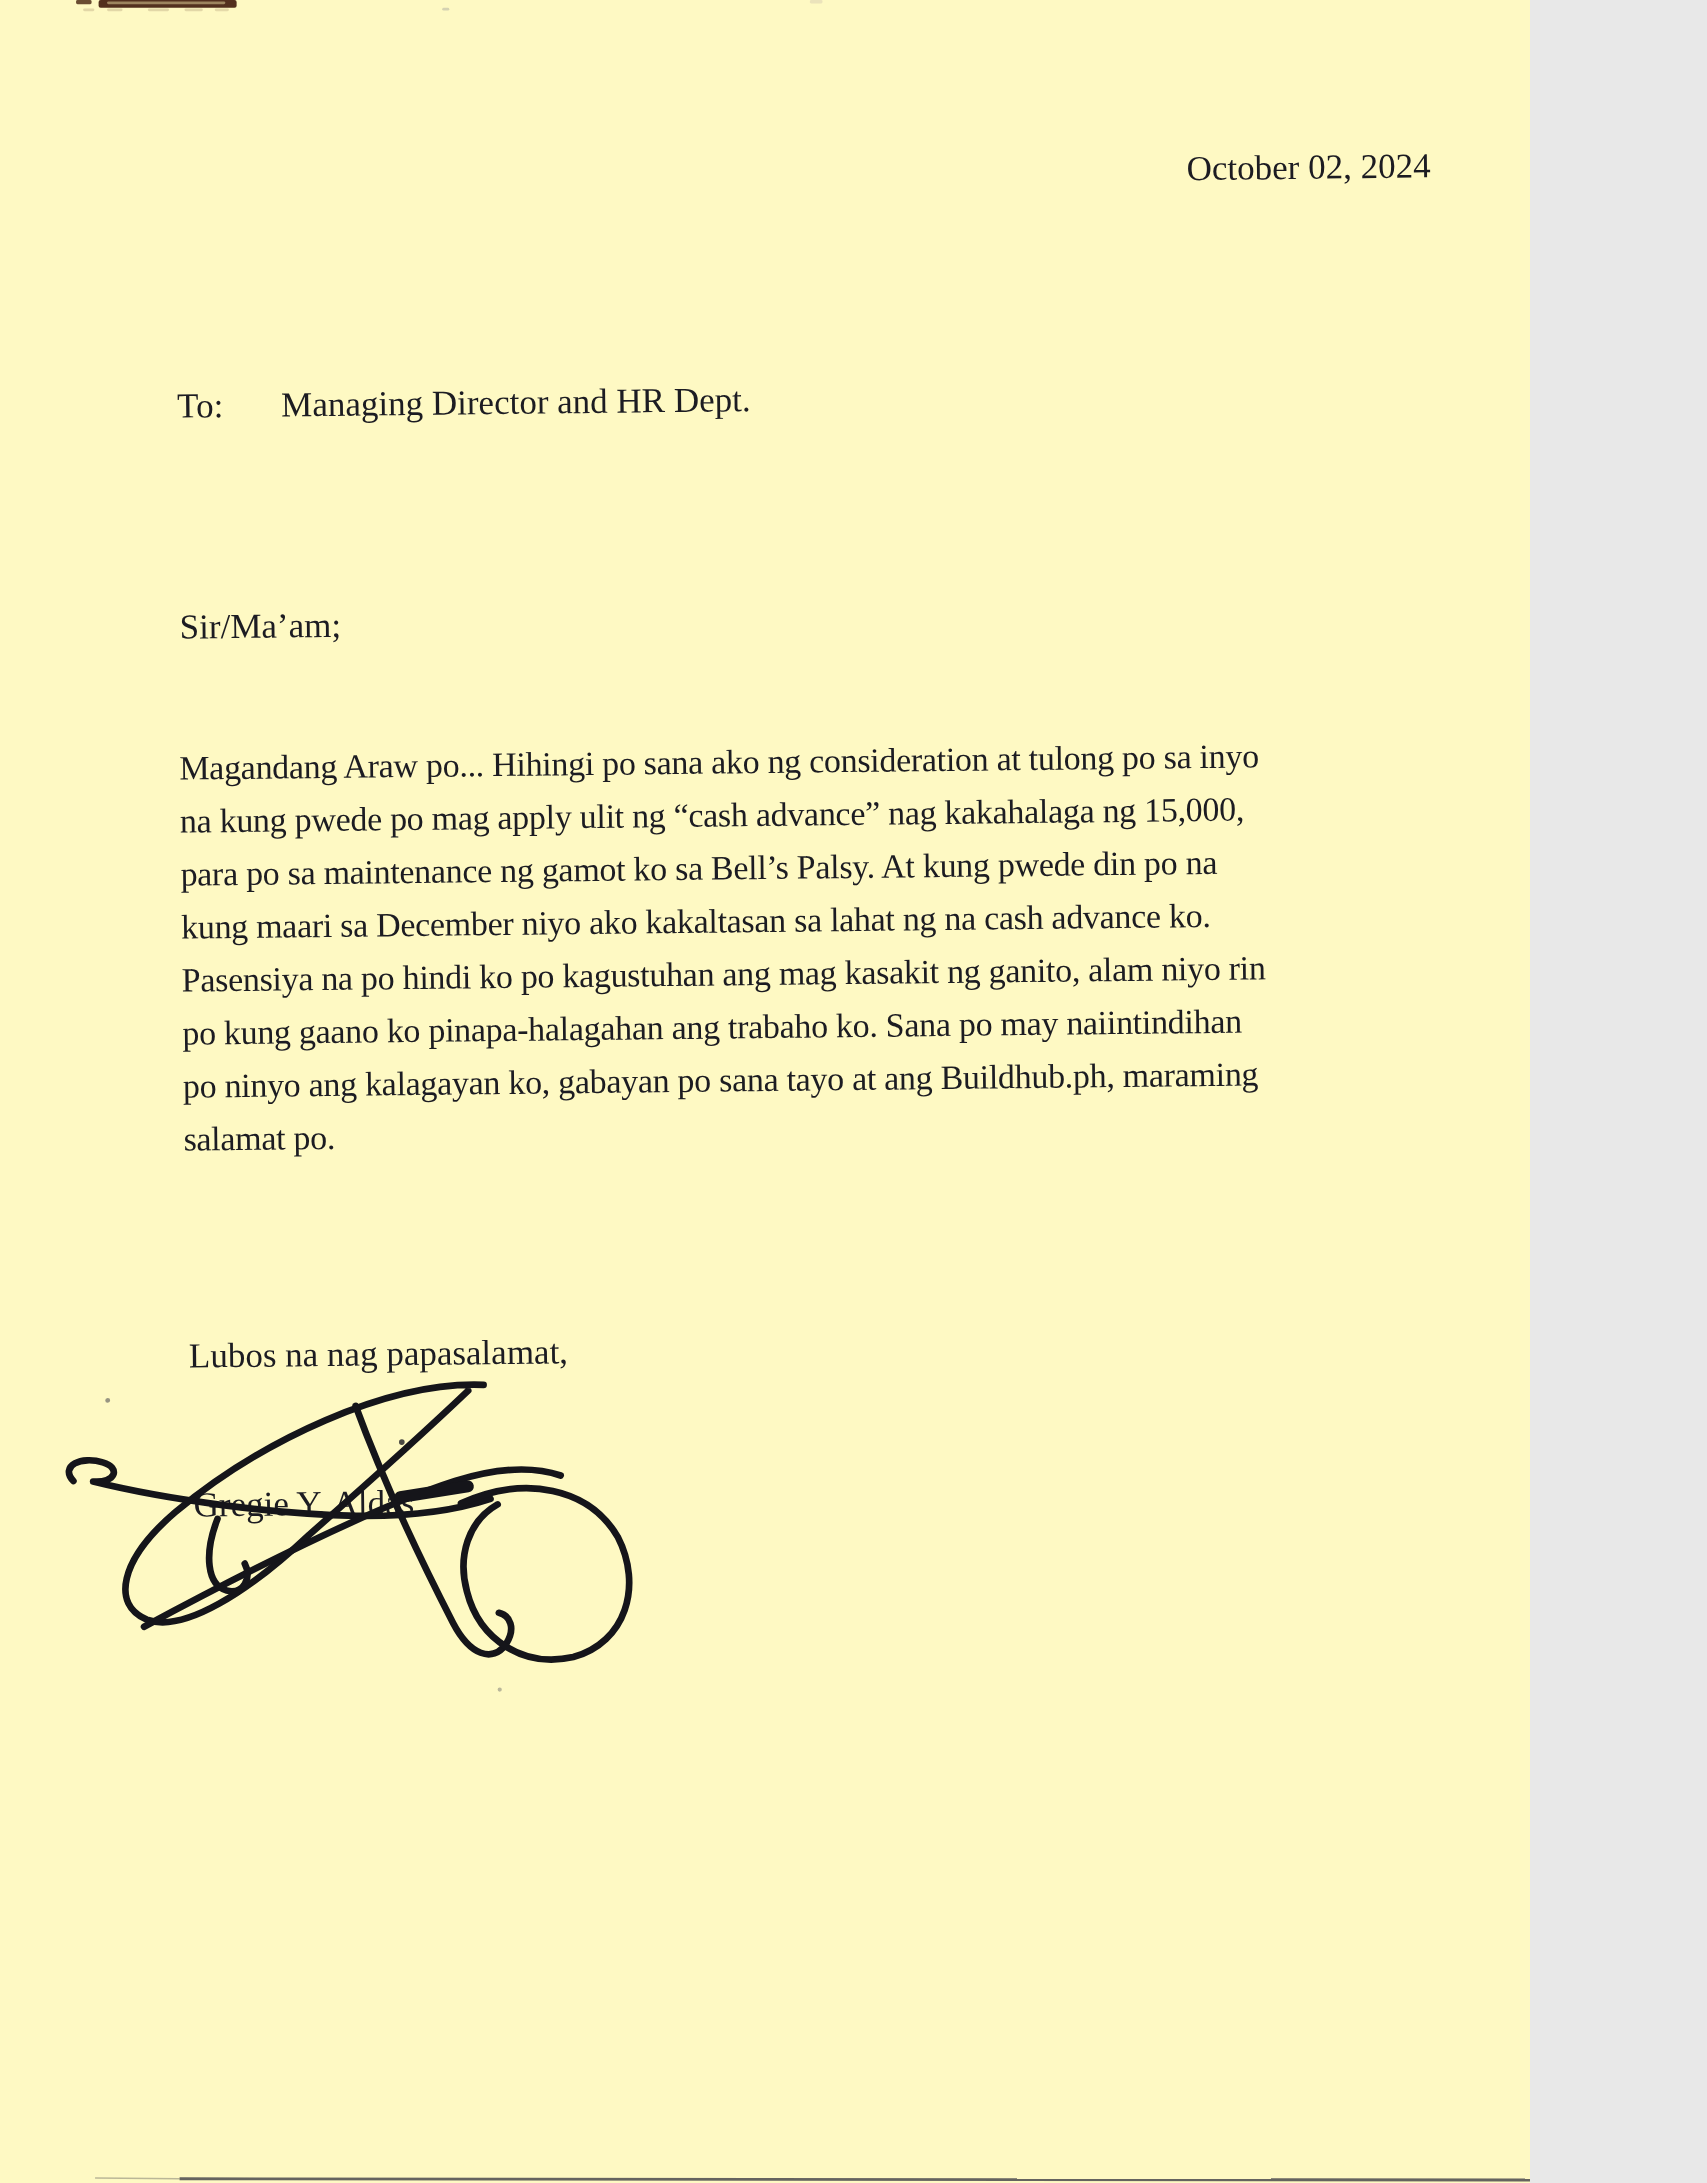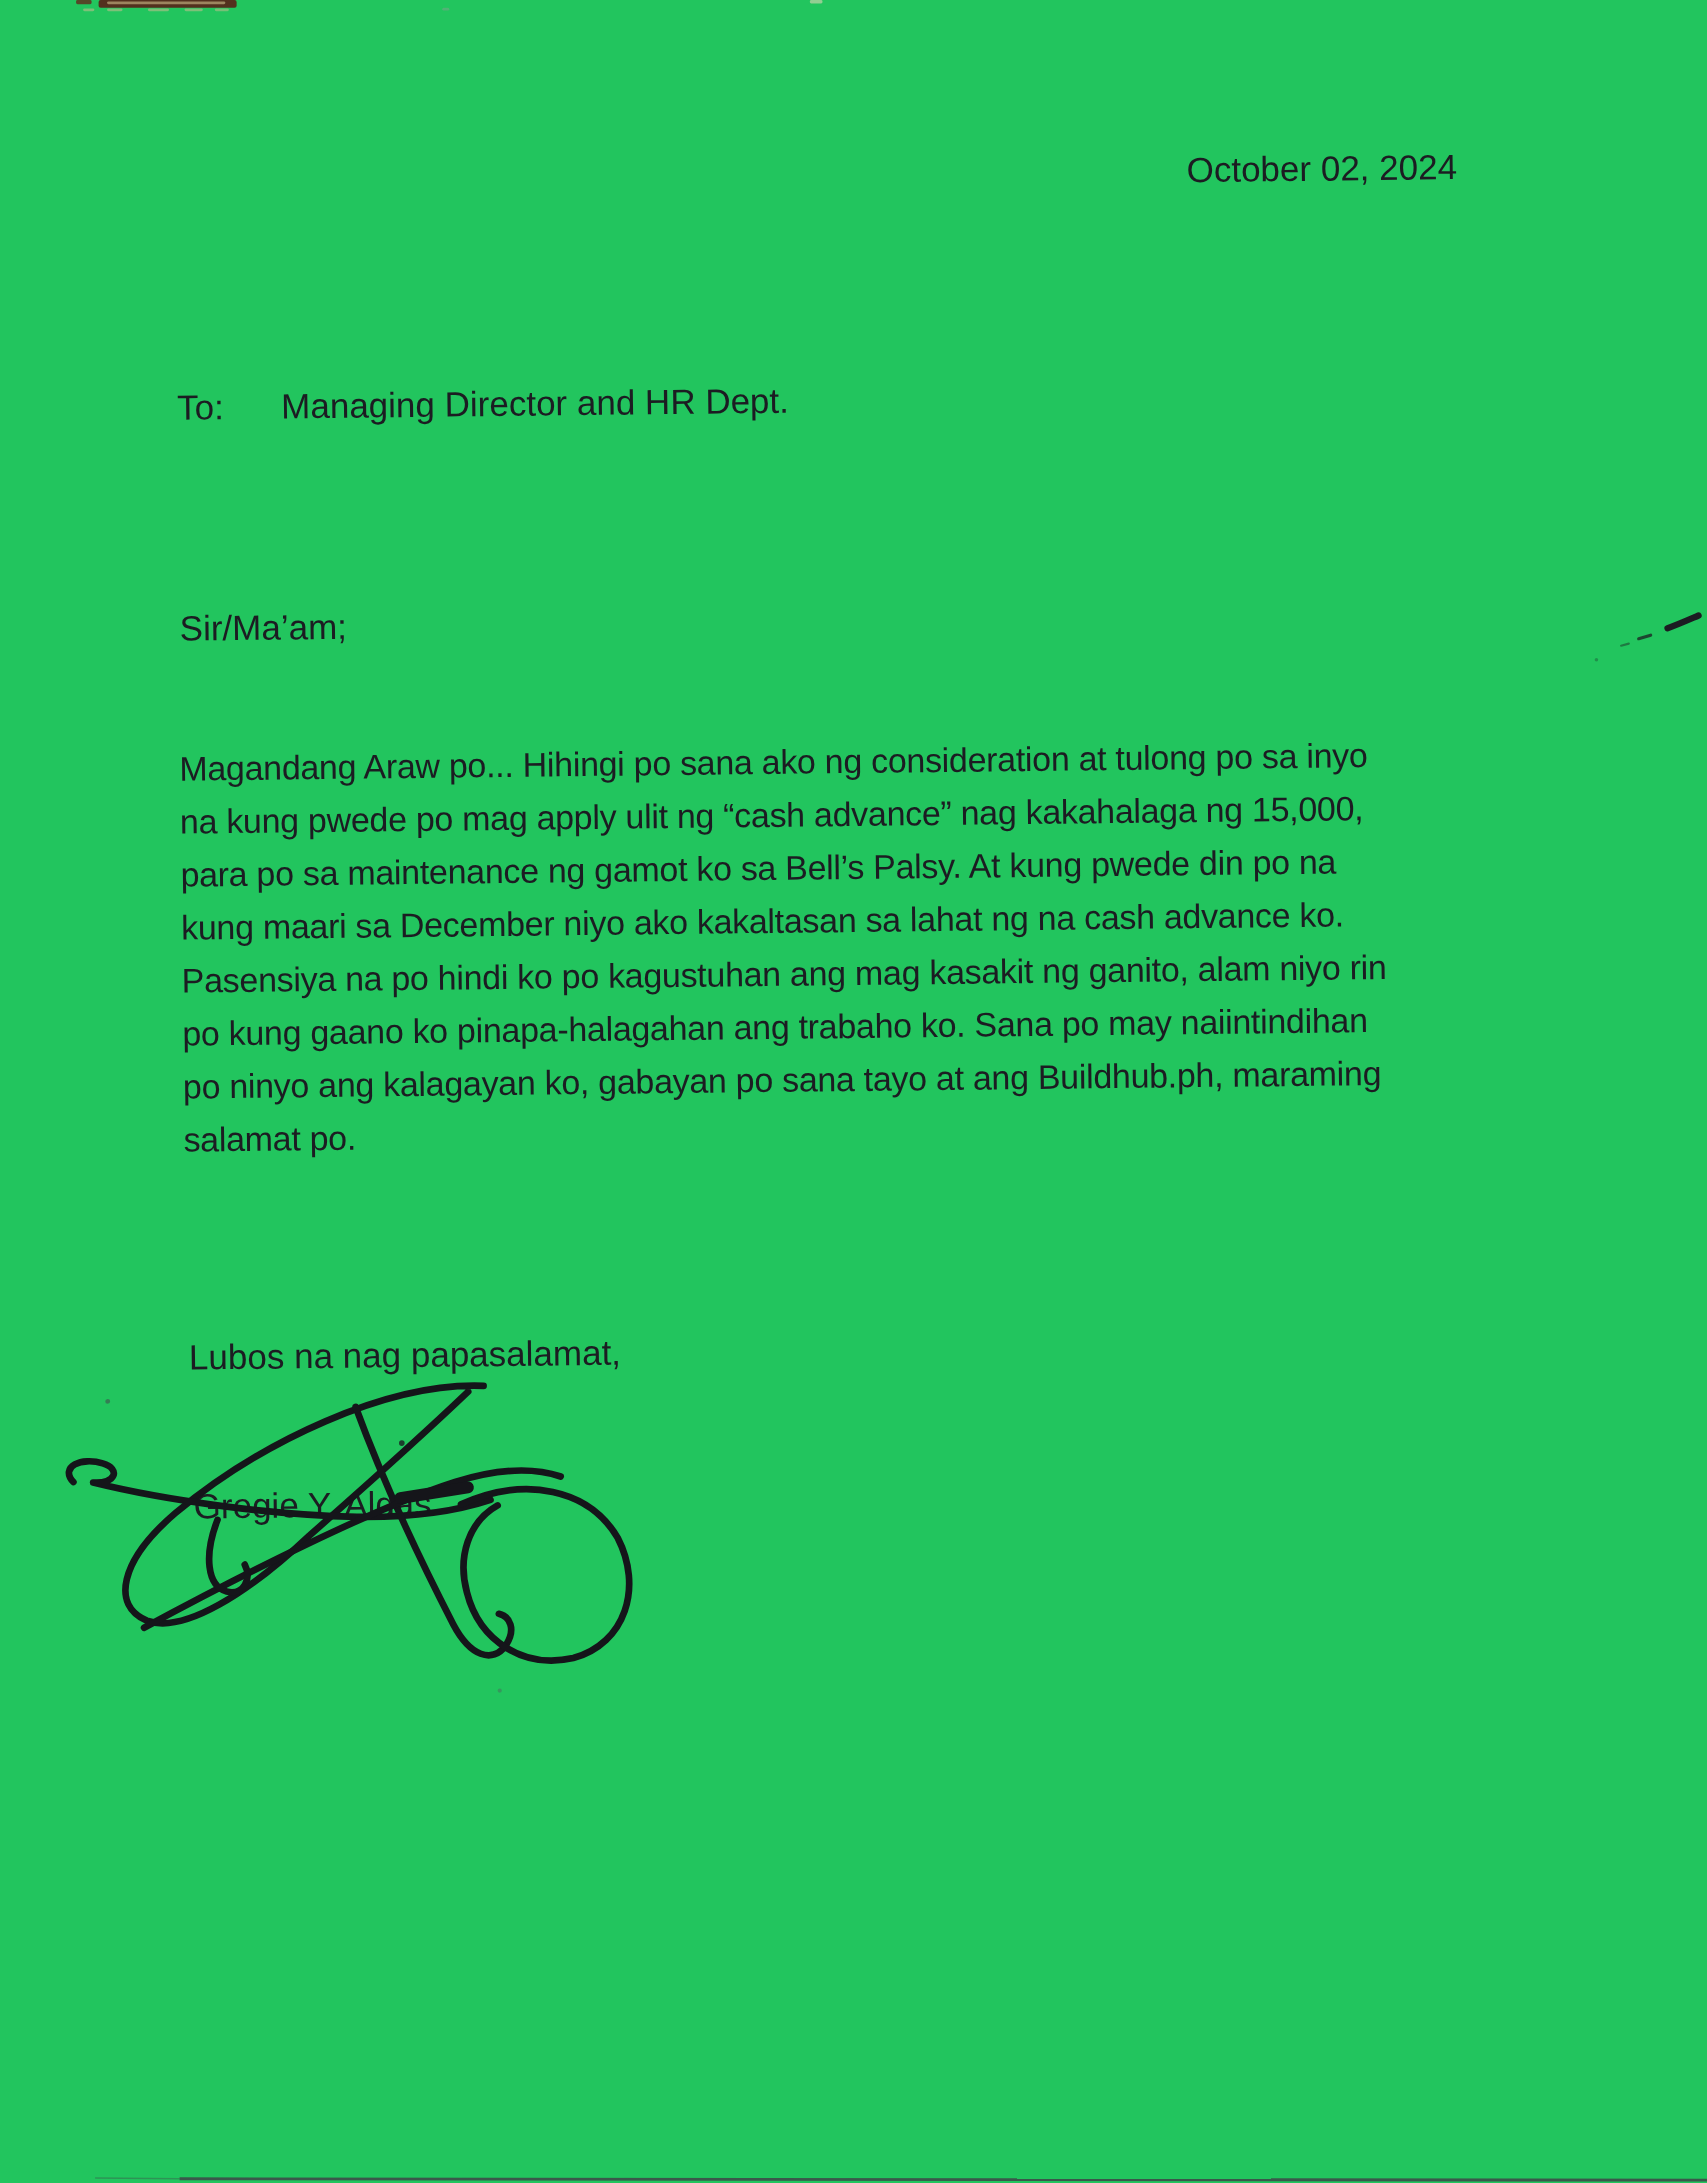--- a/index.html
+++ b/index.html
@@ -1,22 +1,22 @@
 <!DOCTYPE html>
 <html style="font-size:11.3px"><head>
 <meta charset="utf-8">
 <style>
   html, body { margin: 0; padding: 0; background: #e8e8e8; }
   .page {
     position: relative;
-    width: 1707px;
+    width: 1530px;
     height: 2183px;
-    background: #22c55e;
+    background: #fef9c3;
     overflow: hidden;
-    font-family: Liberation Sans, sans-serif;
+    font-family: Liberation Serif, serif;
     color: #1c1c22;
   }
   .content {
     position: absolute;
     inset: 0;
     transform: rotate(-0.65deg);
     transform-origin: 50% 50%;
   }
   .txt { position: absolute; white-space: nowrap; }
   .date-line   { left: 1197px; top: 154px;  font-size: 35px; }

